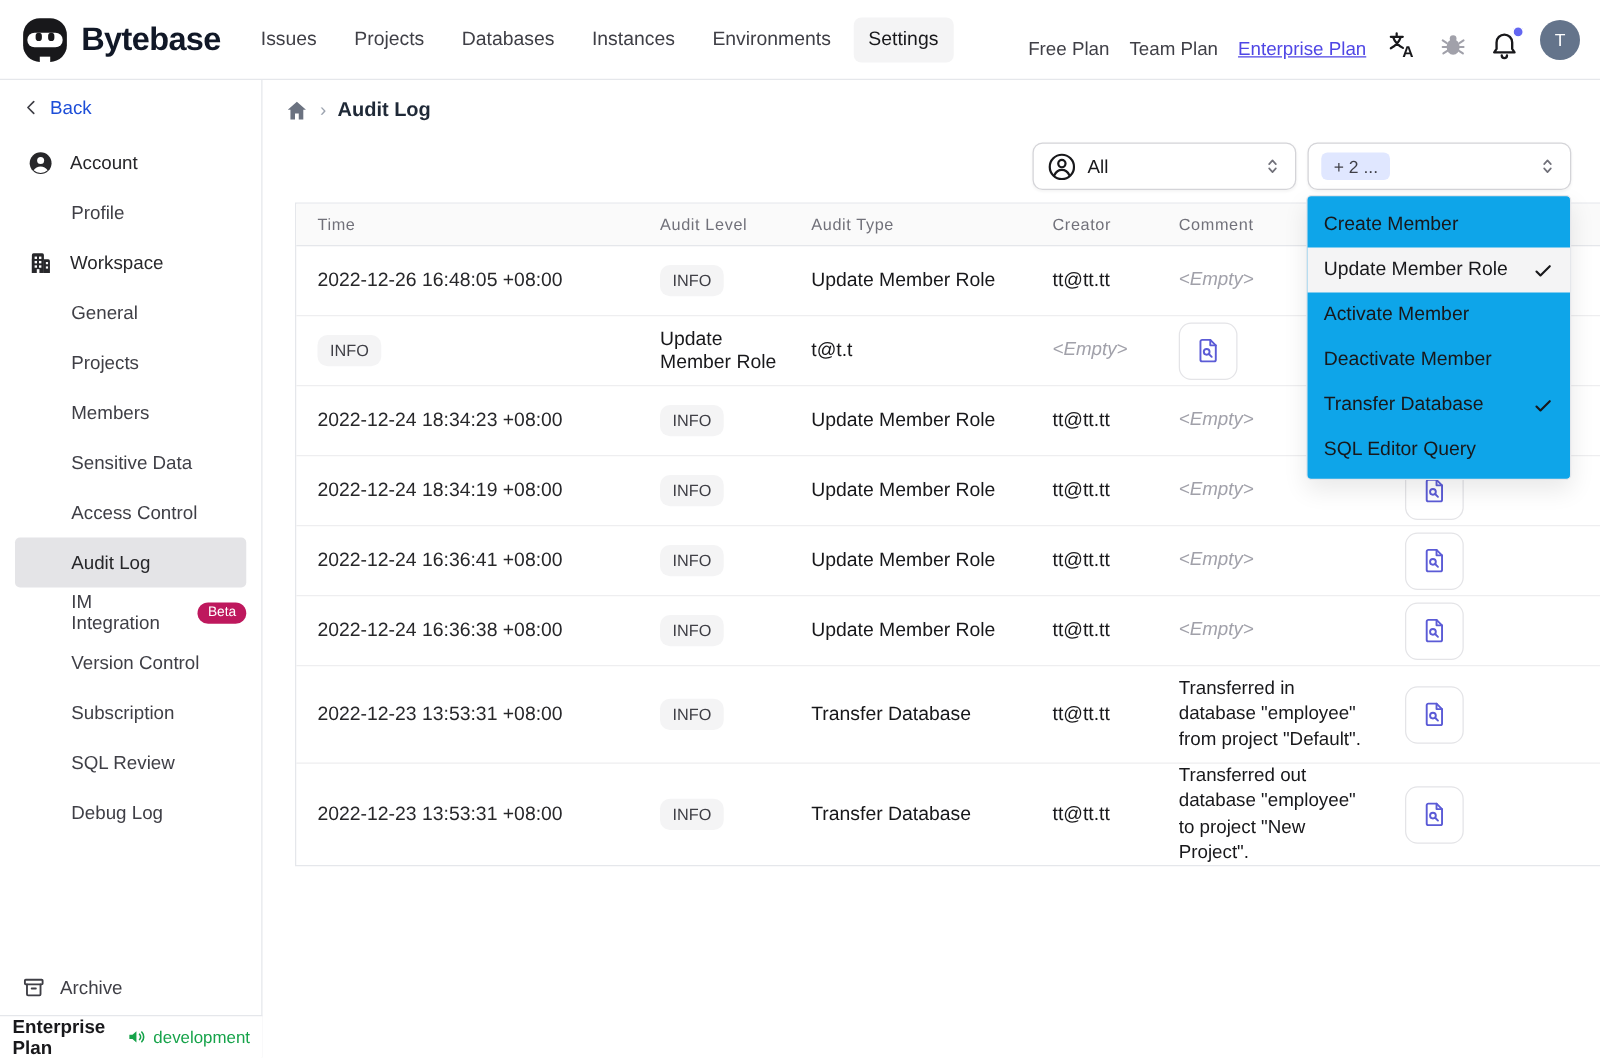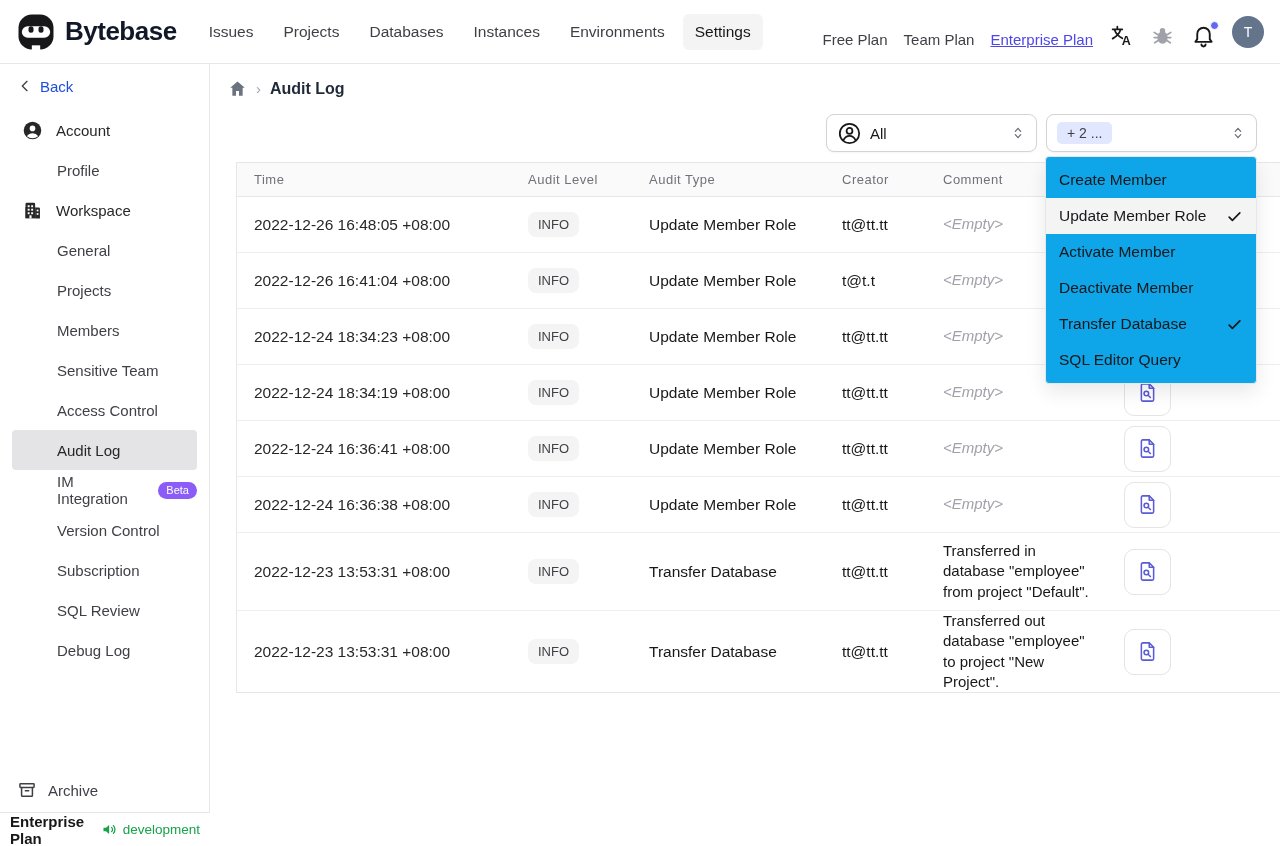--- a/index.html
+++ b/index.html
@@ -47,21 +47,21 @@
   }
   .side-nav { padding:2px 12px 0; }
   .side-item {
     height:40px; display:flex; align-items:center; border-radius:4px;
     font-size:15px; color:#3f3f46; padding-left:10px; cursor:pointer;
   }
   .side-item.section { gap:13px; color:#27272a; font-weight:500; cursor:default; }
   .side-item.sub { padding-left:45px; }
   .side-item.active { background:#e4e4e7; color:#27272a; }
   .beta-badge {
-    margin-left:19px; background:#8b5cf6; color:#fff; font-size:11px;
+    margin-left:19px; background:#be185d; color:#fff; font-size:11px;
     padding:2.5px 8px; border-radius:999px; font-weight:500;
   }
   .side-archive {
     position:absolute; bottom:34px; left:0; right:0; height:44px;
     display:flex; align-items:center; gap:11px; padding-left:17px;
     font-size:15px; color:#3f3f46; cursor:pointer;
   }
   .plan-bar {
     position:absolute; bottom:0; left:0; width:210px; height:34px;
     border-top:1px solid #e5e7eb; background:#fff;
@@ -222,21 +222,21 @@
           <rect x="8.5" y="17.5" width="2.4" height="3.5" fill="#fff"></rect>
           <rect x="16.8" y="11" width="2" height="2" fill="#fff"></rect>
             <rect x="16.8" y="15" width="2" height="2" fill="#fff"></rect>
         </svg>
       </span>
       <span>Workspace</span>
     </div>
     <div class="side-item sub">General</div>
     <div class="side-item sub">Projects</div>
     <div class="side-item sub">Members</div>
-    <div class="side-item sub">Sensitive Team</div>
+    <div class="side-item sub">Sensitive Data</div>
     <div class="side-item sub">Access Control</div>
     <div class="side-item sub active">Audit Log</div>
     <div class="side-item sub">
       <span>IM Integration</span>
       <span class="beta-badge">Beta</span>
     </div>
     <div class="side-item sub">Version Control</div>
     <div class="side-item sub">Subscription</div>
     <div class="side-item sub">SQL Review</div>
     <div class="side-item sub">Debug Log</div>
@@ -325,21 +325,20 @@
             <svg width="23" height="23" viewBox="0 0 24 24" fill="none" stroke="#5b5bd6" stroke-width="1.6" stroke-linecap="round" stroke-linejoin="round">
               <path d="M13.8 3H7a1.4 1.4 0 0 0-1.4 1.4v15.2A1.4 1.4 0 0 0 7 21h10a1.4 1.4 0 0 0 1.4-1.4V7.6z"></path>
               <path d="M13.8 3v4.6h4.6"></path>
               <circle cx="10.8" cy="13" r="2.4"></circle>
               <path d="M12.6 14.8l2.4 2.4"></path>
             </svg>
           </span>
         </div>
     </div>
     <div class="trow">
-      <div class="time-cell">2022-12-26 16:41:04 +08:00</div>
       <div><span class="level-badge">INFO</span></div>
       <div>Update Member Role</div>
       <div>t@t.t</div>
       <div class="comment-cell empty">&lt;Empty&gt;</div>
       <div class="action-cell">
           <span class="action-btn">
             <svg width="23" height="23" viewBox="0 0 24 24" fill="none" stroke="#5b5bd6" stroke-width="1.6" stroke-linecap="round" stroke-linejoin="round">
               <path d="M13.8 3H7a1.4 1.4 0 0 0-1.4 1.4v15.2A1.4 1.4 0 0 0 7 21h10a1.4 1.4 0 0 0 1.4-1.4V7.6z"></path>
               <path d="M13.8 3v4.6h4.6"></path>
               <circle cx="10.8" cy="13" r="2.4"></circle>

